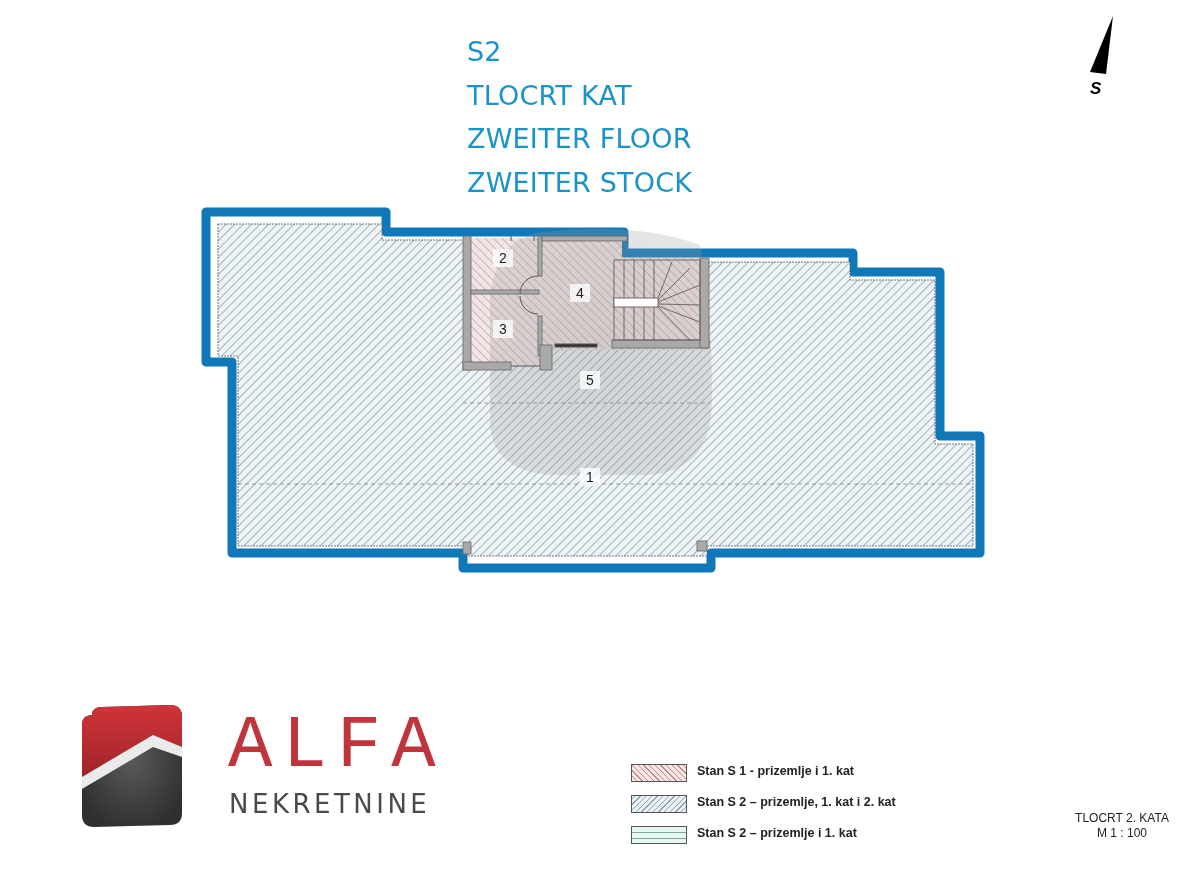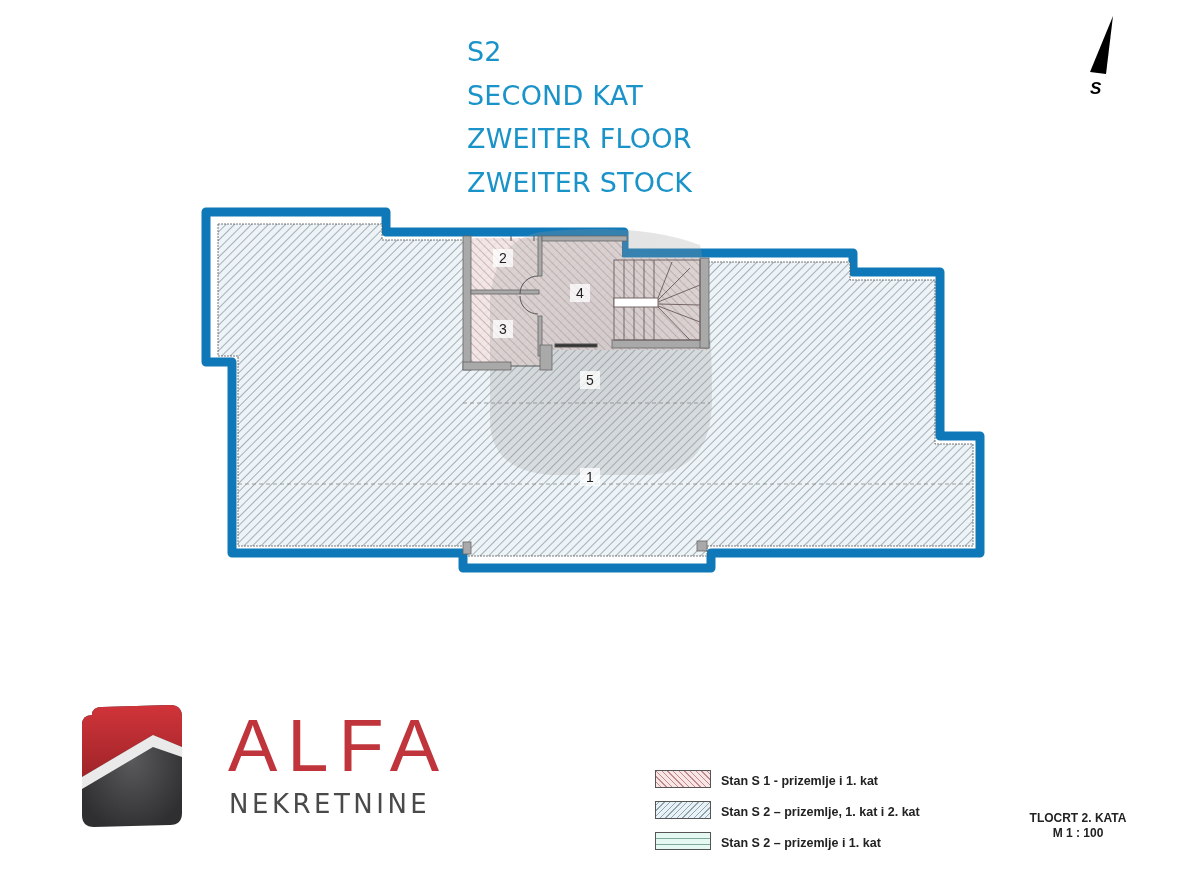--- a/index.html
+++ b/index.html
@@ -3,37 +3,37 @@
 <meta charset="utf-8">
 <style>
   html, body { margin:0; padding:0; background:#ffffff; }
   body { width:1200px; height:870px; position:relative; overflow:hidden; font-family:"Liberation Sans", sans-serif; }
   .title-block { position:absolute; left:467px; top:30px; color:#1a93c9; font-family:"DejaVu Sans", sans-serif; font-size:27px; line-height:43.5px; letter-spacing:0.2px; }
   .title-block div { white-space:nowrap; }
   .north { position:absolute; left:1080px; top:12px; width:50px; height:90px; }
   .plan { position:absolute; left:0; top:0; width:1200px; height:870px; }
   .room-label { position:absolute; font-family:"Liberation Sans", sans-serif; font-size:14px; color:#222; background:rgba(255,255,255,0.75); padding:0 6px; line-height:18px; }
   .logo { position:absolute; left:78px; top:705px; width:108px; height:122px; }
-  .brand { position:absolute; left:228px; top:706px; color:#c0343b; font-family:Liberation Sans, sans-serif; font-size:74px; letter-spacing:10px; line-height:80px; font-weight:normal; }
+  .brand { position:absolute; left:228px; top:706px; color:#c0343b; font-family:Liberation Mono, monospace; font-size:74px; letter-spacing:10px; line-height:80px; font-weight:normal; }
   .brand-sub { position:absolute; left:229px; top:786px; color:#4a4a4a; font-family:"DejaVu Sans", sans-serif; font-size:26px; letter-spacing:3.5px; line-height:36px; }
   .legend { position:absolute; left:631px; top:764px; }
-  .legend-item { display:flex; align-items:flex-end; height:24px; margin-bottom:7px;margin-left:24px; }
+  .legend-item { display:flex; align-items:flex-start; height:24px; margin-bottom:7px; }
   .swatch { width:56px; height:18px; border:1px solid #555; margin-right:10px; box-sizing:border-box; }
   .sw1 { background: repeating-linear-gradient(45deg, #f8e6e6 0 3px, #c08a8a 3px 4px); }
   .sw2 { background: repeating-linear-gradient(-45deg, #e8f2f6 0 3px, #8fa4ad 3px 4px); }
   .sw3 { background: linear-gradient(#e6f8f2 0 5px, #7ea89a 5px 6px, #e6f8f2 6px 11px, #7ea89a 11px 12px, #e6f8f2 12px); }
   .legend-label { font-family:"Liberation Sans", sans-serif; font-weight:bold; font-size:12.5px; color:#222; white-space:nowrap; }
-  .sheet-info { position:absolute; left:1008px; top:811px; width:140px; text-align:center; font-family:"Liberation Sans", sans-serif; font-weight:bold; font-size:12px; color:#222; line-height:15px; }
+  .sheet-info { position:absolute; left:1052px; top:811px; width:140px; text-align:center; font-family:"Liberation Sans", sans-serif; font-weight:normal; font-size:12px; color:#222; line-height:15px; }
 </style>
 </head>
 <body>
 
 <div class="title-block">
   <div>S2</div>
-  <div>SECOND KAT</div>
+  <div>TLOCRT KAT</div>
   <div>ZWEITER FLOOR</div>
   <div>ZWEITER STOCK</div>
 </div>
 
 <div class="north">
   <svg width="50" height="90" viewBox="0 0 50 90">
     <polygon points="33,4 26,62 10,60" fill="#000"></polygon>
     <text x="10" y="82" font-family="Liberation Sans, sans-serif" font-size="17" font-weight="bold" font-style="italic" fill="#000">S</text>
   </svg>
 </div>

